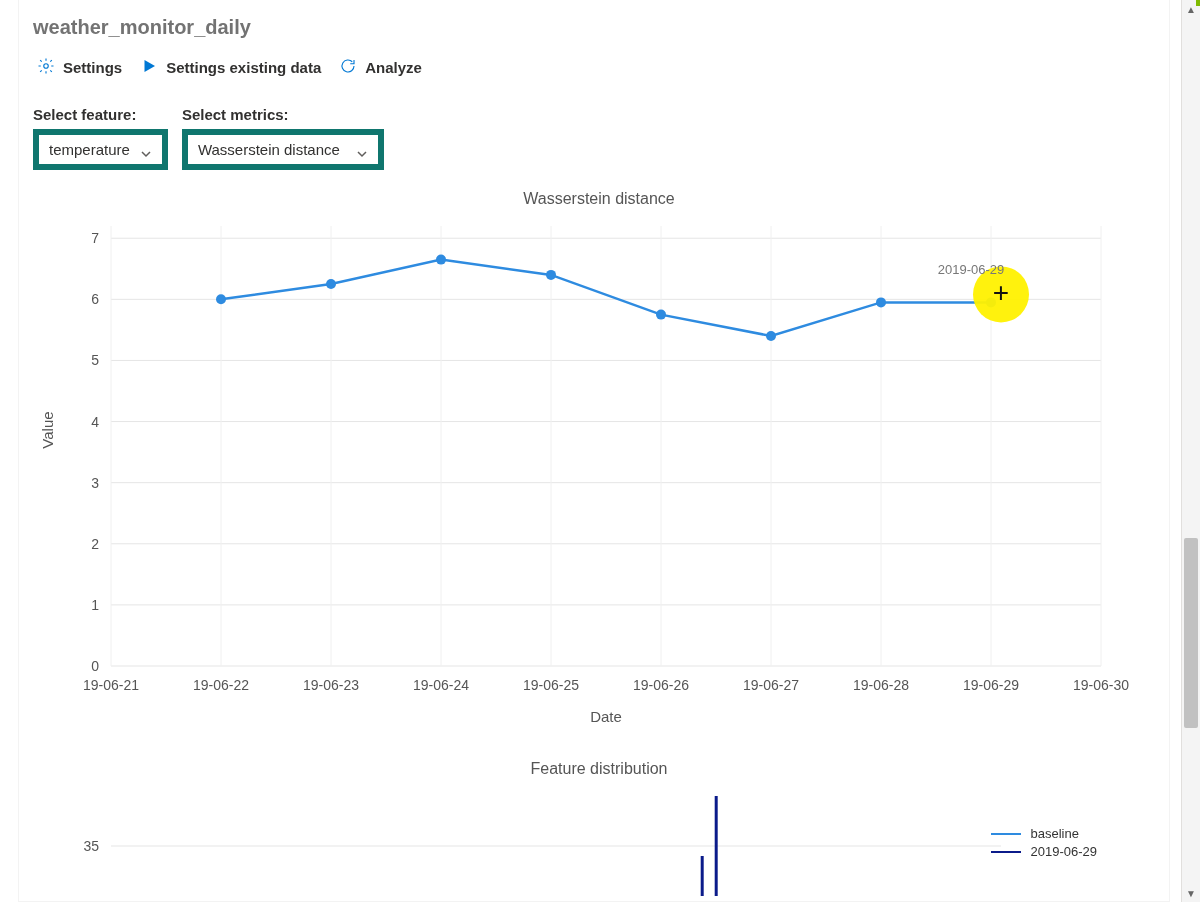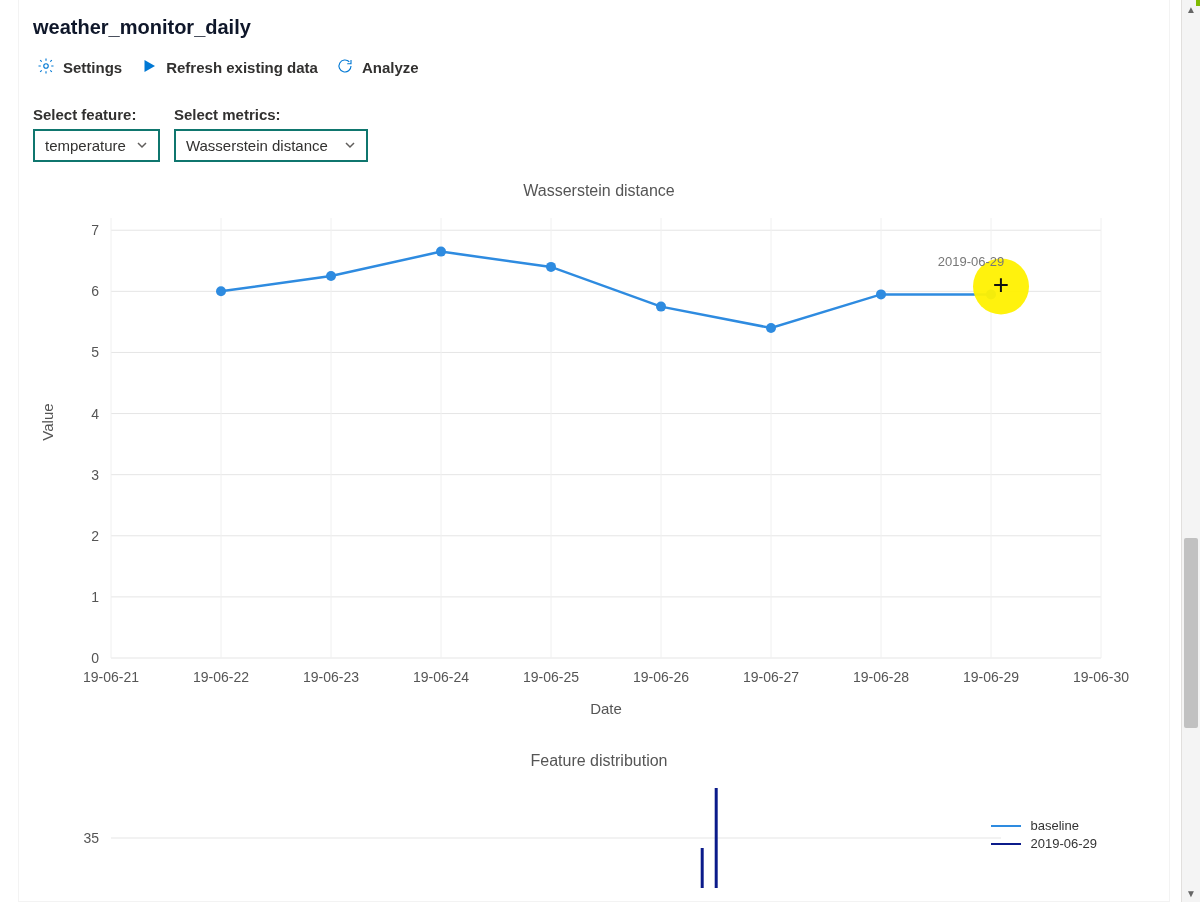--- a/index.html
+++ b/index.html
@@ -8,28 +8,28 @@
     --blue:#0078d4;
     --line:#2e8be0;
     --grid:#e1dfdd;
     --axis:#8a8886;
     --border:#8a8886;
     --highlight:#fff100;
   }
   html,body{margin:0;padding:0;background:#fff;font-family:"Segoe UI",Arial,sans-serif;color:var(--text);}
   body{width:1200px;height:902px;overflow:hidden;position:relative;}
   .content{position:absolute;left:18px;top:0;right:30px;bottom:0;border:1px solid #f3f3f3;border-top:none;padding:10px 12px 0 12px;box-sizing:border-box;overflow:hidden;}
-  h1{font-size:20px;font-weight:600;margin:6px 0 18px 2px;color:#0f172a;}
+  h1{font-size:20px;font-weight:600;margin:6px 0 18px 2px;color:#737373;}
   .toolbar{display:flex;align-items:center;gap:18px;margin-left:6px;font-size:15px;color:#323130;}
   .tb-item{display:flex;align-items:center;gap:8px;cursor:pointer;font-weight:bold;}
   .tb-item svg{width:18px;height:18px;}
   .selectors{display:flex;gap:14px;margin:28px 0 4px 2px;}
   .sel{display:flex;flex-direction:column;font-size:15px;}
   .sel label{font-weight:600;margin-bottom:6px;}
-  .dd{border:2px solid #0f766e;padding:6px 10px;font-size:15px;display:flex;align-items:flex-start;gap:10px;min-width:100px;justify-content:space-between;cursor:pointer;}
+  .dd{border:6px solid #0f766e;padding:6px 10px;font-size:15px;display:flex;align-items:flex-end;gap:10px;min-width:100px;justify-content:space-between;cursor:pointer;}
   .dd .chev{width:12px;height:12px;}
   .chev svg{width:12px;height:12px;stroke:#605e5c;}
   .chart-wrap{position:relative;margin-top:20px;}
   .chart-title{font-size:16px;color:#555;text-align:center;margin:0 0 8px 0;}
   .axis-label-y{position:absolute;left:-6px;top:50%;transform:translate(-50%,-50%) rotate(-90deg);font-size:15px;color:#555;}
   svg.chart{display:block;}
   .legend{position:absolute;right:60px;bottom:34px;font-size:13px;color:#333;}
   .legend-row{display:flex;align-items:center;gap:10px;margin:3px 0;}
   .legend-swatch{width:30px;height:2px;}
   
@@ -55,21 +55,21 @@
         </svg>
       </span>
       <span>Settings</span>
     </div>
     <div class="tb-item">
       <span>
         <svg viewBox="0 0 24 24" fill="#0078d4">
             <path d="M6 4l14 8-14 8z"></path>
           </svg>
       </span>
-      <span>Refresh existing data</span>
+      <span>Settings existing data</span>
     </div>
     <div class="tb-item">
       <span>
         <svg viewBox="0 0 24 24" fill="none" stroke="#0078d4" stroke-width="1.5">
           <path d="M20 12a8 8 0 1 1-2.34-5.66"></path>
           <path d="M20 4v5h-5"></path>
         </svg>
       </span>
       <span>Analyze</span>
     </div>

